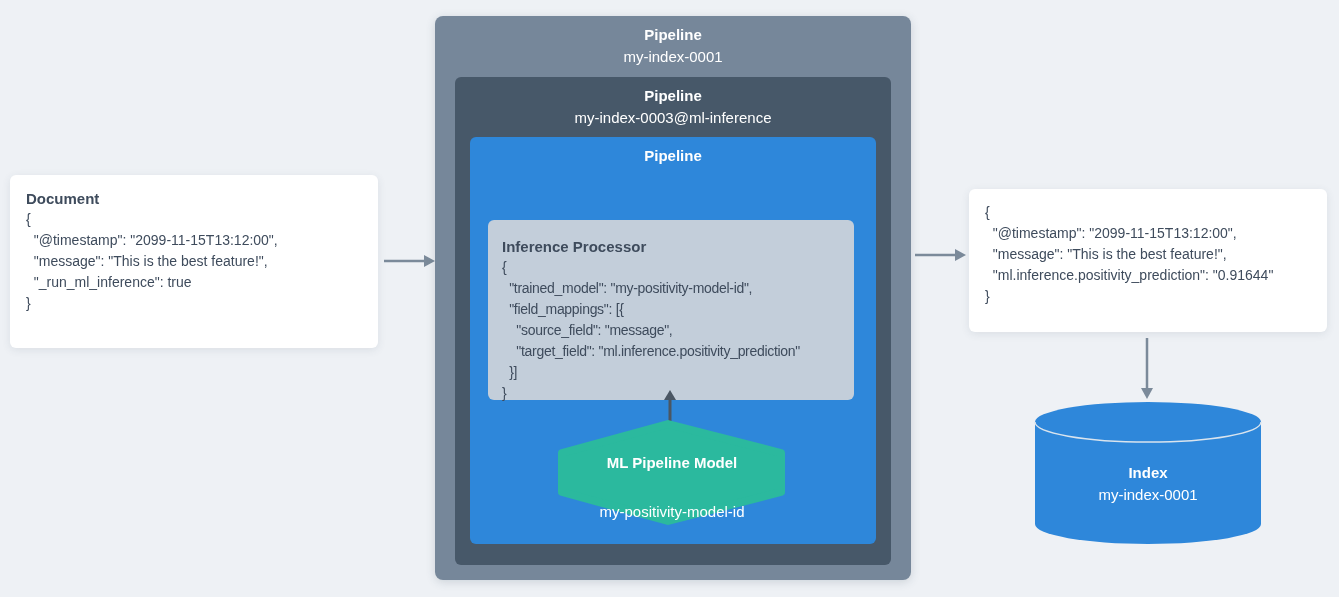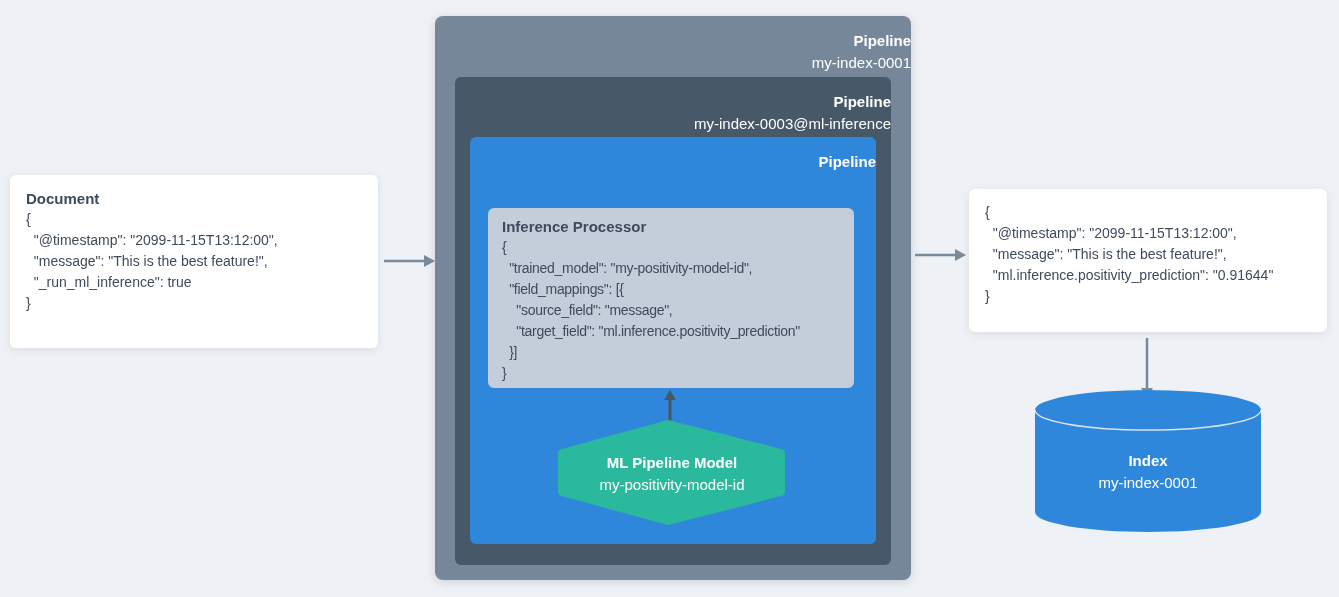--- a/index.html
+++ b/index.html
@@ -15,37 +15,37 @@
   .doc-card { left:10px; top:175px; width:368px; height:173px; }
   .enriched-card { left:969px; top:189px; width:358px; height:143px; }
 
   .outer-box { position:absolute; left:435px; top:16px; width:476px; height:564px;
                background:var(--outer,#76879a); border-radius:8px; box-shadow:0 2px 10px rgba(50,70,90,0.18); }
   .dark-box  { position:absolute; left:20px; top:61px; width:436px; height:488px;
                background:var(--dark,#475869); border-radius:6px; }
   .blue-box  { position:absolute; left:15px; top:60px; width:406px; height:407px;
                background:var(--blue,#2e87da); border-radius:6px; }
 
-  .box-head { padding-top:14px; text-align:right; color:#ffffff; }
+  .box-head { padding-top:8px; text-align:center; color:#ffffff; }
   .box-head .t { font-weight:bold; font-size:15px; line-height:22px; }
   .box-head .n { font-size:15px; line-height:22px; }
 
-  .processor { position:absolute; left:18px; top:71px; width:366px; height:180px;
-               background:var(--processor,#c3ceda); border-radius:6px; padding:9px 14px;
+  .processor { position:absolute; left:18px; top:83px; width:366px; height:180px;
+               background:var(--processor,#c3ceda); border-radius:6px; padding:17px 14px;
                color:var(--textdark,#3e4b5c); }
   .processor .card-title { font-size:15px; line-height:20px; }
   .processor .code-line { font-size:14px; line-height:21px; letter-spacing:-0.3px; }
 
   .hexagon-wrap { position:absolute; left:556px; top:420px; width:232px; height:106px; }
   .hexagon-wrap svg { position:absolute; left:0; top:0; }
   .hexagon-label { position:absolute; left:0; top:32px; width:100%; text-align:center; color:#ffffff; }
   .hexagon-label .t { font-weight:bold; font-size:15px; line-height:22px; }
-  .hexagon-label .n { font-size:15px; line-height:22px; }
+  .hexagon-label .n { font-size:15px; line-height:22px;margin-top:27px; }
 
-  .cylinder-wrap { position:absolute; left:1033px; top:388px; width:230px; height:148px; }
+  .cylinder-wrap { position:absolute; left:1033px; top:400px; width:230px; height:148px; }
   .cylinder-wrap svg { position:absolute; left:0; top:0; }
   .cylinder-label { position:absolute; left:0; top:62px; width:100%; text-align:center; color:#ffffff; }
   .cylinder-label .t { font-weight:bold; font-size:15px; line-height:22px; }
   .cylinder-label .n { font-size:15px; line-height:22px; }
 
   .arrow { position:absolute; }
 </style>
 </head>
 <body>
 

